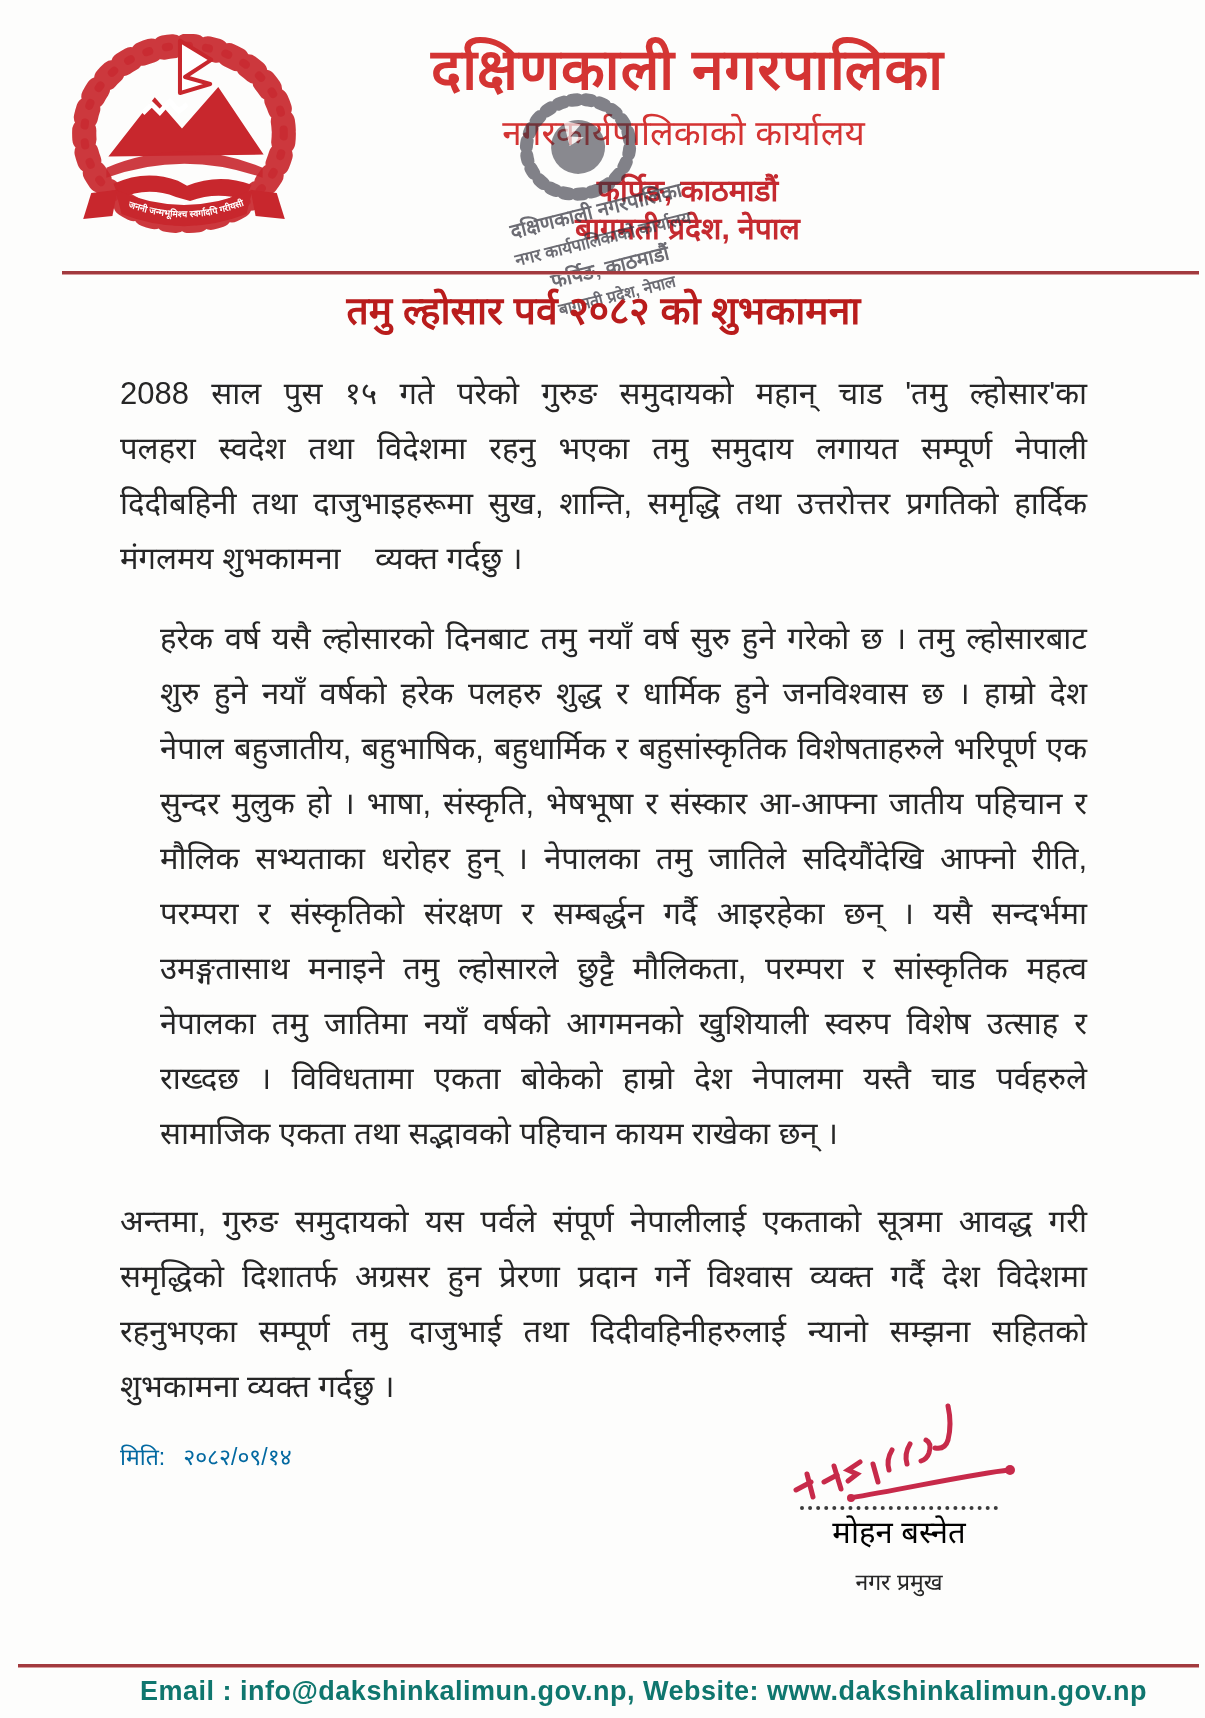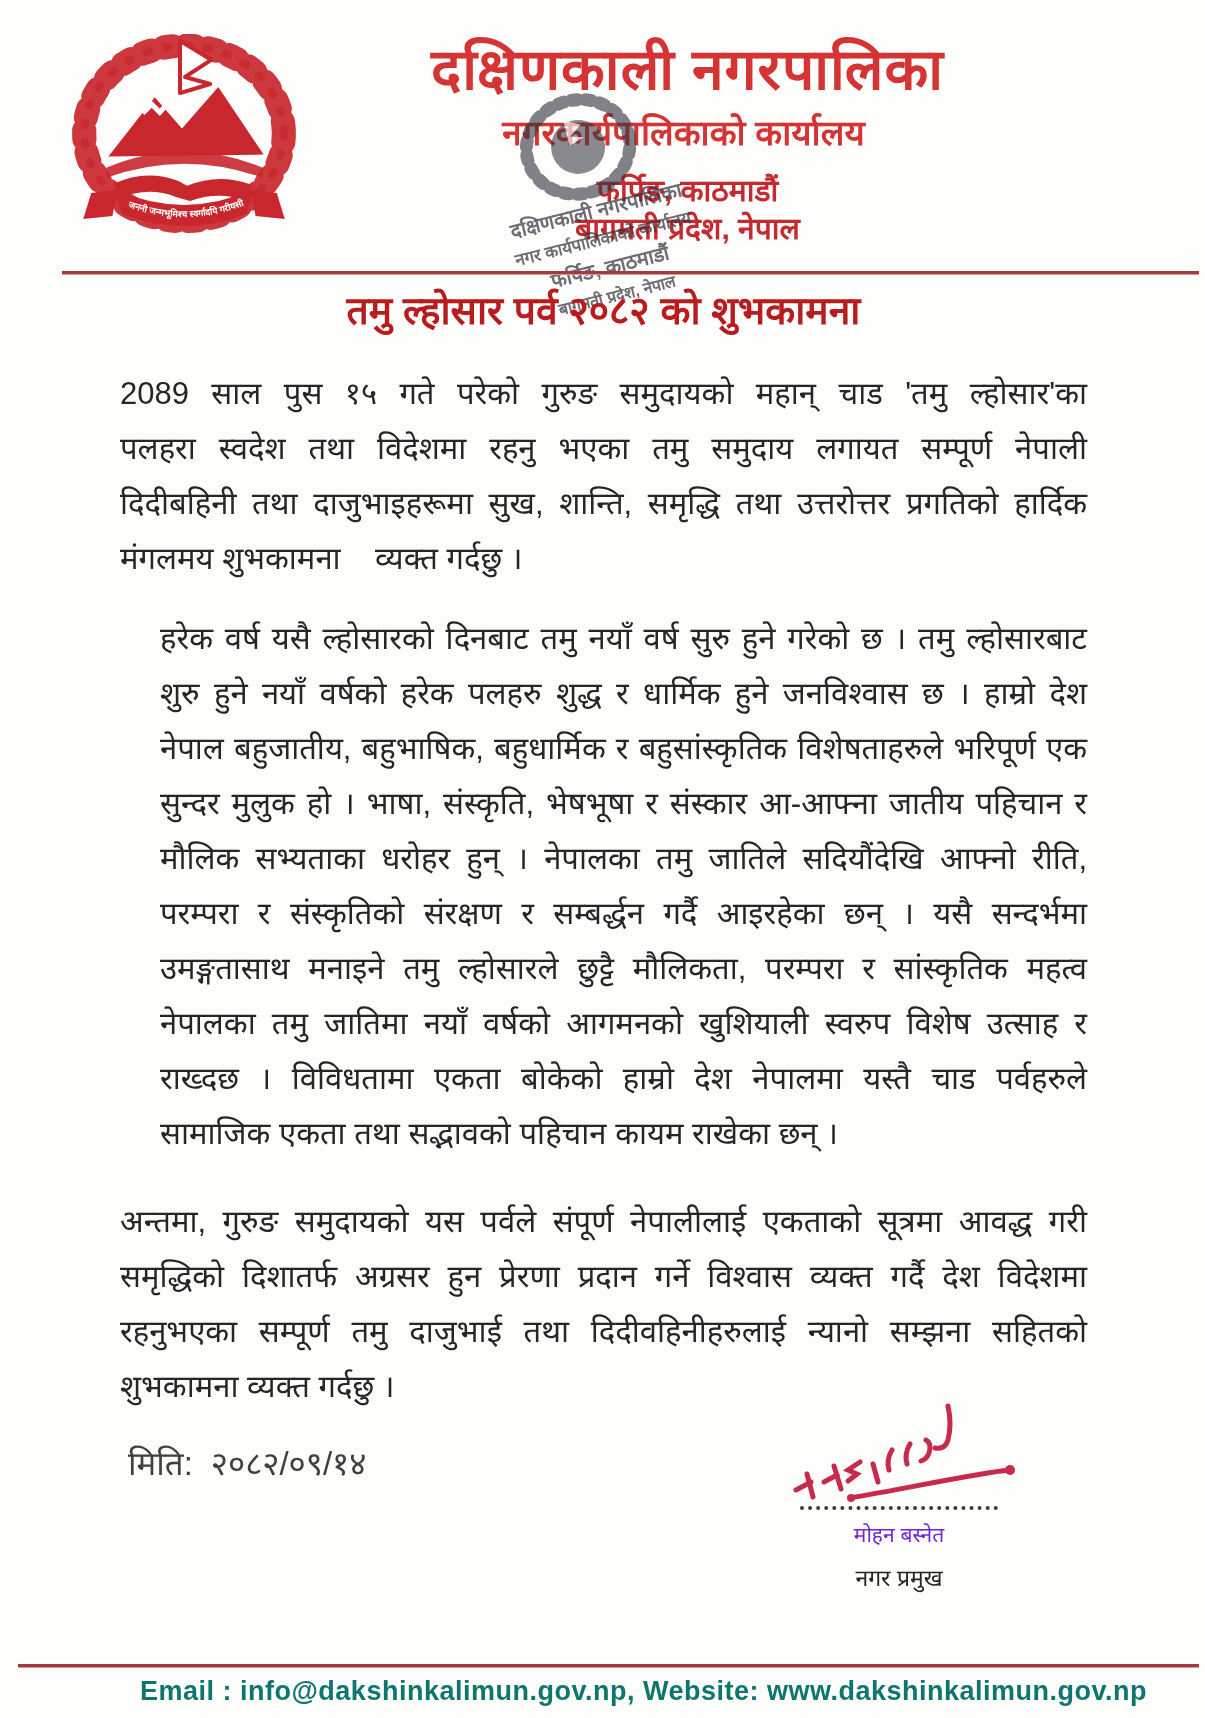--- a/index.html
+++ b/index.html
@@ -11,21 +11,21 @@
   }
   
   .logo{position:absolute;left:58px;top:34px;width:252px;height:218px;}
   .muni-name{
     position:absolute;left:0;right:0;top:40px;margin:0;text-align:center;
     padding-left:170px;font-size:57px;font-weight:bold;color:#d43433;
     letter-spacing:1px;line-height:1.05;
   }
   .office-name{
     position:absolute;left:0;right:8px;top:114px;margin:0;text-align:center;
-    padding-left:170px;font-size:35px;font-weight:bold;color:#d43433;line-height:1.1;
+    padding-left:170px;font-size:35px;font-weight:normal;color:#d43433;line-height:1.1;
   }
   .addr{position:absolute;left:0;right:0;text-align:center;padding-left:170px;
     font-weight:bold;color:#c52a30;font-size:30px;line-height:1.1;}
   .addr1{top:174px;}
   .addr2{top:212px;}
   .stamp{position:absolute;left:438px;top:88px;width:330px;height:265px;opacity:.88;}
   .rule{position:absolute;height:3px;background:#a23a3e;box-shadow:0 1px 0 #d79a9c;}
   .rule-top{top:271px;left:62px;right:6px;}
   .rule-bottom{top:1664px;left:18px;right:6px;}
   
@@ -34,27 +34,27 @@
     font-size:39px;font-weight:bold;color:#b91c1c;line-height:1.2;
   }
   .body-text{position:absolute;top:366px;left:120px;right:118px;}
   .para{margin:0 0 25px 0;}
   .para.gap-lg{margin-bottom:33px;margin-left:40px;}
   .jline{
     height:55px;line-height:55px;font-size:31px;color:#262626;
     text-align:justify;text-align-last:justify;white-space:nowrap;overflow:visible;
   }
   .jline.end{text-align:left;text-align-last:left;}
-  .date-row{position:absolute;top:1440px;left:128px;font-size:33px;color:#404040;}
+  .date-row{position:absolute;top:1440px;left:120px;font-size:23px;color:#0369a1;}
   .date-row .lbl{margin-right:18px;}
   
   .sig-block{position:absolute;left:770px;top:1398px;width:258px;text-align:center;}
   .sig-svg{display:block;margin:0 auto;width:250px;height:106px;}
   .dotline{width:198px;margin:2px auto 0;border-bottom:4px dotted #3c3c3c;height:0;}
-  .sig-name{margin-top:10px;font-size:21px;color:#6d28d9;}
+  .sig-name{font-size:31px;color:#000000;}
   .sig-title{margin-top:13px;font-size:23px;color:#262626;}
   
   .contact{
     position:absolute;top:1676px;left:0;right:0;text-align:center;padding-left:82px;
     font-size:27px;font-weight:bold;color:#0f766e;letter-spacing:.5px;
   }
 </style>
 </head>
 <body>
 
@@ -109,21 +109,21 @@
     </svg>
   </header>
 
   <div class="rule rule-top"></div>
 
   <main>
     <h3 class="doc-title">तमु ल्होसार पर्व २०८२ को शुभकामना</h3>
 
     <div class="body-text">
       <section class="para">
-        <div class="jline">2089 साल पुस १५ गते परेको गुरुङ समुदायको महान् चाड 'तमु ल्होसार'का</div>
+        <div class="jline">2088 साल पुस १५ गते परेको गुरुङ समुदायको महान् चाड 'तमु ल्होसार'का</div>
         <div class="jline">पलहरा स्वदेश तथा विदेशमा रहनु भएका तमु समुदाय लगायत सम्पूर्ण नेपाली</div>
         <div class="jline">दिदीबहिनी तथा दाजुभाइहरूमा सुख, शान्ति, समृद्धि तथा उत्तरोत्तर प्रगतिको हार्दिक</div>
         <div class="jline end">मंगलमय शुभकामना&nbsp;&nbsp;&nbsp;&nbsp;व्यक्त गर्दछु ।</div>
       </section>
 
       <section class="para gap-lg">
         <div class="jline">हरेक वर्ष यसै ल्होसारको दिनबाट तमु नयाँ वर्ष सुरु हुने गरेको छ । तमु ल्होसारबाट</div>
         <div class="jline">शुरु हुने नयाँ वर्षको हरेक पलहरु शुद्ध र धार्मिक हुने जनविश्वास छ । हाम्रो देश</div>
         <div class="jline">नेपाल बहुजातीय, बहुभाषिक, बहुधार्मिक र बहुसांस्कृतिक विशेषताहरुले भरिपूर्ण एक</div>
         <div class="jline">सुन्दर मुलुक हो । भाषा, संस्कृति, भेषभूषा र संस्कार आ-आफ्ना जातीय पहिचान र</div>

